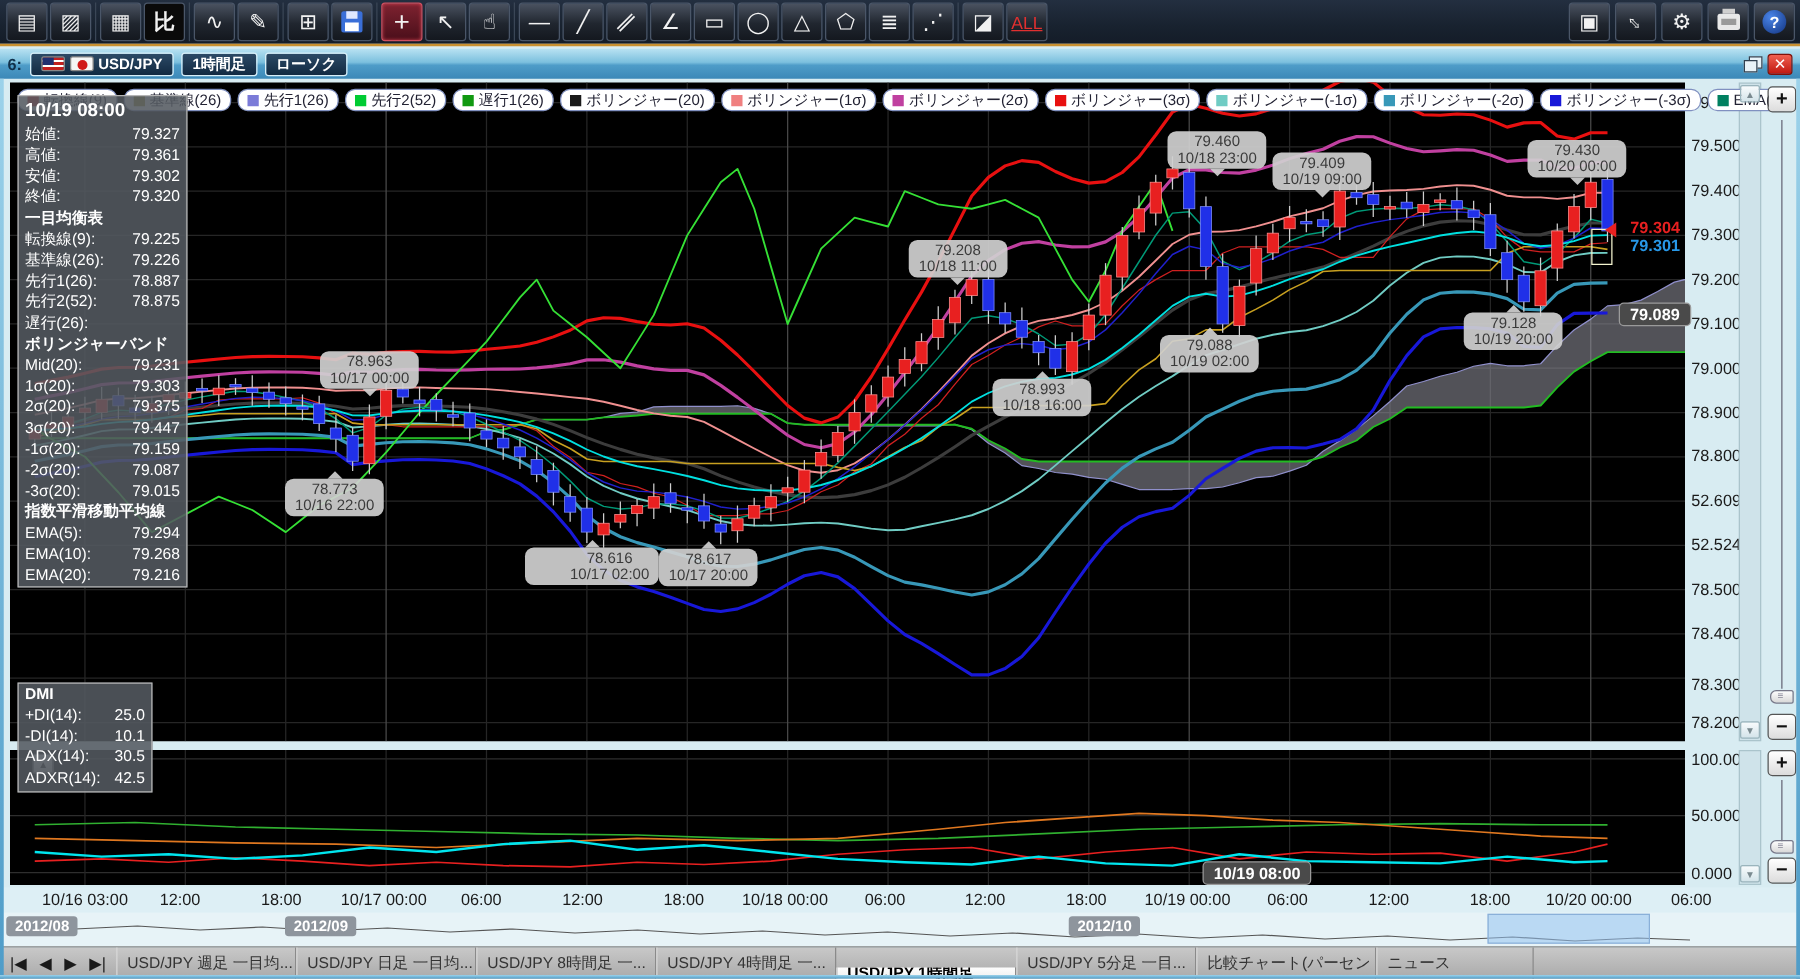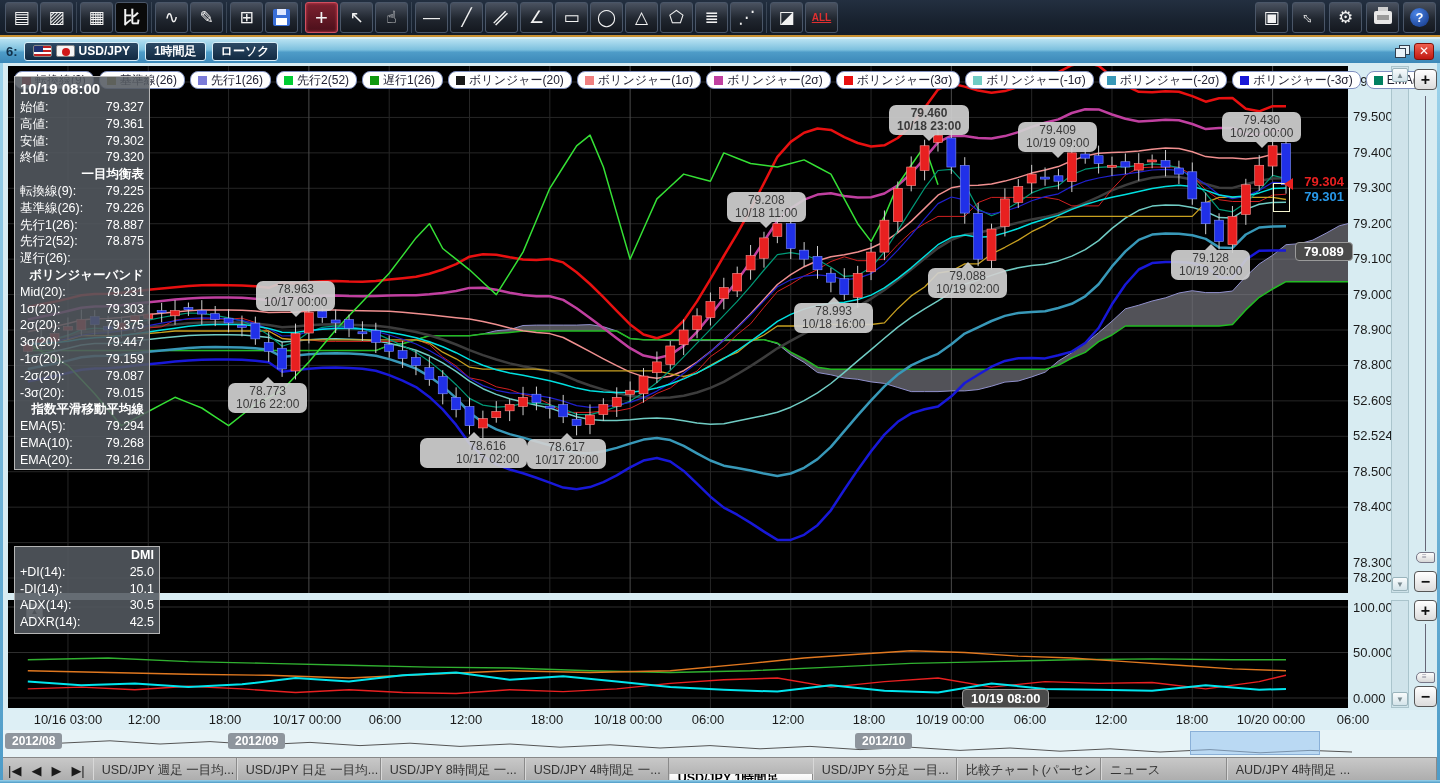--- a/index.html
+++ b/index.html
@@ -13,21 +13,21 @@
     border-bottom:2px solid #c99030; display:flex; align-items:center; padding:2px 2px; }
   .tb-group { display:flex; gap:2px; padding:0 3px; border-right:1px solid #3a4656; }
   .tb-group:last-child { border-right:none; }
   .tb-btn { width:33px; height:31px; border:1px solid #4a5668; border-radius:3px;
     background:linear-gradient(180deg,#4a5260,#20262f 55%,#14181f);
     color:#f2f2f2; font-size:17px; line-height:1; display:flex; align-items:center;
     justify-content:center; cursor:pointer; position:relative; }
   .tb-btn.active { background:linear-gradient(180deg,#7e2230,#4a0f1a); border-color:#d05060;
     box-shadow:0 0 3px #d04050 inset; font-size:22px; }
   .tb-btn.dark { background:#0a0a0a; font-weight:bold; }
-  .tb-btn .all { color:#e03030; font-weight:bold; font-size:10px; letter-spacing:0; text-decoration:underline; }
+  .tb-btn .all { color:#e03030; font-weight:normal; font-size:14px; letter-spacing:0; text-decoration:underline; }
   .tb-right { margin-left:auto; display:flex; gap:4px; padding-right:2px; }
   .rot45 { transform:rotate(45deg); display:inline-block; }
   .icon-floppy { width:17px; height:17px; background:#3a6fd8; border-radius:2px; position:relative; }
   .icon-floppy:before { content:""; position:absolute; left:4px; top:0; width:9px; height:6px; background:#dfe8ff; }
   .icon-floppy:after { content:""; position:absolute; left:3px; bottom:1px; width:11px; height:7px; background:#fff; }
   .icon-print { width:18px; height:13px; background:#e8e8e8; border-radius:2px; position:relative; }
   .icon-print:before { content:""; position:absolute; left:4px; top:-4px; width:10px; height:4px; background:#cfcfcf; }
   .icon-print:after { content:""; position:absolute; left:3px; top:4px; width:12px; height:5px; background:#9a9a9a; }
   .icon-help { width:19px; height:19px; border-radius:50%; background:radial-gradient(circle at 35% 30%,#4a85e8,#12337f); color:#fff; font-weight:bold; font-size:13px; display:flex; align-items:center; justify-content:center; }
 
@@ -62,22 +62,22 @@
 
   .collapse-btn { position:absolute; left:18px; top:3px; width:17px; height:16px; z-index:6;
     background:linear-gradient(180deg,#eee,#bbb); border:1px solid #888; border-radius:2px;
     font-size:8px; color:#222; display:flex; align-items:center; justify-content:center; cursor:pointer; }
 
   
   .data-panel { position:absolute; left:6px; top:10px; width:136px; z-index:10;
     background:rgba(84,90,97,0.88); border:1px solid #b5b5b5; color:#fff; font-size:12.5px; }
   .dp-header { font-size:15px; font-weight:bold; padding:3px 5px 2px; }
   .dp-row { display:flex; justify-content:space-between; padding:0 5px; height:16.8px; line-height:16.8px; }
-  .dp-row.hd { font-weight:bold;justify-content:flex-end; }
-  .dp-box2 { position:absolute; left:6px; top:480px; width:146px; z-index:10;
+  .dp-row.hd { font-weight:bold; }
+  .dp-box2 { position:absolute; left:6px; top:480px; width:108px; z-index:10;
     background:rgba(84,90,97,0.88); border:1px solid #b5b5b5; color:#fff; font-size:12.5px; padding-bottom:2px; }
 
   
   .anno { position:absolute; background:rgba(208,208,208,0.92); border-radius:7px;
     color:#3a3a3a; font-size:12px; line-height:13px; text-align:center; padding:2px 8px;
     white-space:nowrap; z-index:4; }
   .anno:after { content:""; position:absolute; left:50%; margin-left:-6px; border:6px solid transparent; }
   .anno.down:after { top:100%; border-top-color:rgba(208,208,208,0.92); }
   .anno.up:after { bottom:100%; border-bottom-color:rgba(208,208,208,0.92); }
   .darkbox { position:absolute; background:#4a4a4a; border:1px solid #9a9a9a; border-radius:4px;
@@ -572,21 +572,21 @@
           <div>10/17 20:00</div>
         </div>
         <div class="anno down" style="left: 719px; top: 126px;">
           <div>79.208</div>
           <div>10/18 11:00</div>
         </div>
         <div class="anno up" style="left: 786px; top: 237px;">
           <div>78.993</div>
           <div>10/18 16:00</div>
         </div>
-        <div class="anno down" style="left: 881px; top: 39px; font-weight: bold;">
+        <div class="anno down" style="left: 926px; top: 39px;">
           <div>79.460</div>
           <div>10/18 23:00</div>
         </div>
         <div class="anno up" style="left: 920px; top: 202px;">
           <div>79.088</div>
           <div>10/19 02:00</div>
         </div>
         <div class="anno down" style="left: 1010px; top: 56px;">
           <div>79.409</div>
           <div>10/19 09:00</div>
@@ -731,21 +731,21 @@
       <div class="paxis-label" style="left: 1353px; top: 180.29px;">79.300</div>
       <div class="paxis-label" style="left: 1353px; top: 215.72px;">79.200</div>
       <div class="paxis-label" style="left: 1353px; top: 251.15px;">79.100</div>
       <div class="paxis-label" style="left: 1353px; top: 286.58px;">79.000</div>
       <div class="paxis-label" style="left: 1353px; top: 322.01px;">78.900</div>
       <div class="paxis-label" style="left: 1353px; top: 357.44px;">78.800</div>
       <div class="paxis-label" style="left: 1353px; top: 392.87px;">52.609</div>
       <div class="paxis-label" style="left: 1353px; top: 428.3px;">52.524</div>
       <div class="paxis-label" style="left: 1353px; top: 463.73px;">78.500</div>
       <div class="paxis-label" style="left: 1353px; top: 499.16px; text-align: center;">78.400</div>
-      <div class="paxis-label" style="left: 1353px; top: 555px;">78.300</div>
+      <div class="paxis-label" style="left: 1353px; top: 540px;">78.300</div>
       <div class="paxis-label" style="left: 1353px; top: 570.02px;">78.200</div>
     </div>
 
   <div class="dmi" id="dmiPanel">
     <svg id="dmiSvg" width="1340" height="108">
         <line x1="0" y1="98" x2="1340" y2="98" stroke="#2e2e2e" stroke-width="1"></line>
         <line x1="0" y1="52.5" x2="1340" y2="52.5" stroke="#2e2e2e" stroke-width="1"></line>
         <line x1="0" y1="7" x2="1340" y2="7" stroke="#2e2e2e" stroke-width="1"></line>
         <line x1="59.955" y1="0" x2="59.955" y2="108" stroke="#262626" stroke-width="1"></line>
         <line x1="140.26500000000001" y1="0" x2="140.26500000000001" y2="108" stroke="#262626" stroke-width="1"></line>
@@ -820,21 +820,20 @@
         <span>▶|</span>
       </div>
   <div class="tab" style="width: 144px;">USD/JPY 週足 一目均...</div>
       <div class="tab" style="width: 144px;">USD/JPY 日足 一目均...</div>
       <div class="tab" style="width: 144px;">USD/JPY 8時間足 一...</div>
       <div class="tab" style="width: 144px;">USD/JPY 4時間足 一...</div>
       <div class="tab active" style="width: 144px;">USD/JPY 1時間足 ...</div>
       <div class="tab" style="width: 144px;">USD/JPY 5分足 一目...</div>
       <div class="tab" style="width: 144px;">比較チャート(パーセント...</div>
       <div class="tab" style="width: 126px;">ニュース</div>
-      <div class="tab" style="width: 210px;">AUD/JPY 4時間足 ...</div>
     </div>
 
   <div class="rail-scroll" style="top:66px; height:527px;"></div>
   <div class="rail-btn" style="left:1392px; top:68px;">▲</div>
   <div class="rail-btn" style="left:1392px; top:577px;">▼</div>
   <div class="zoom-btn" style="top:69px;">+</div>
   <div class="zoom-line" style="top:96px; height:455px;"></div>
   <div class="zoom-handle" style="top:552px;"></div>
   <div class="zoom-btn" style="top:571px;">−</div>
 

